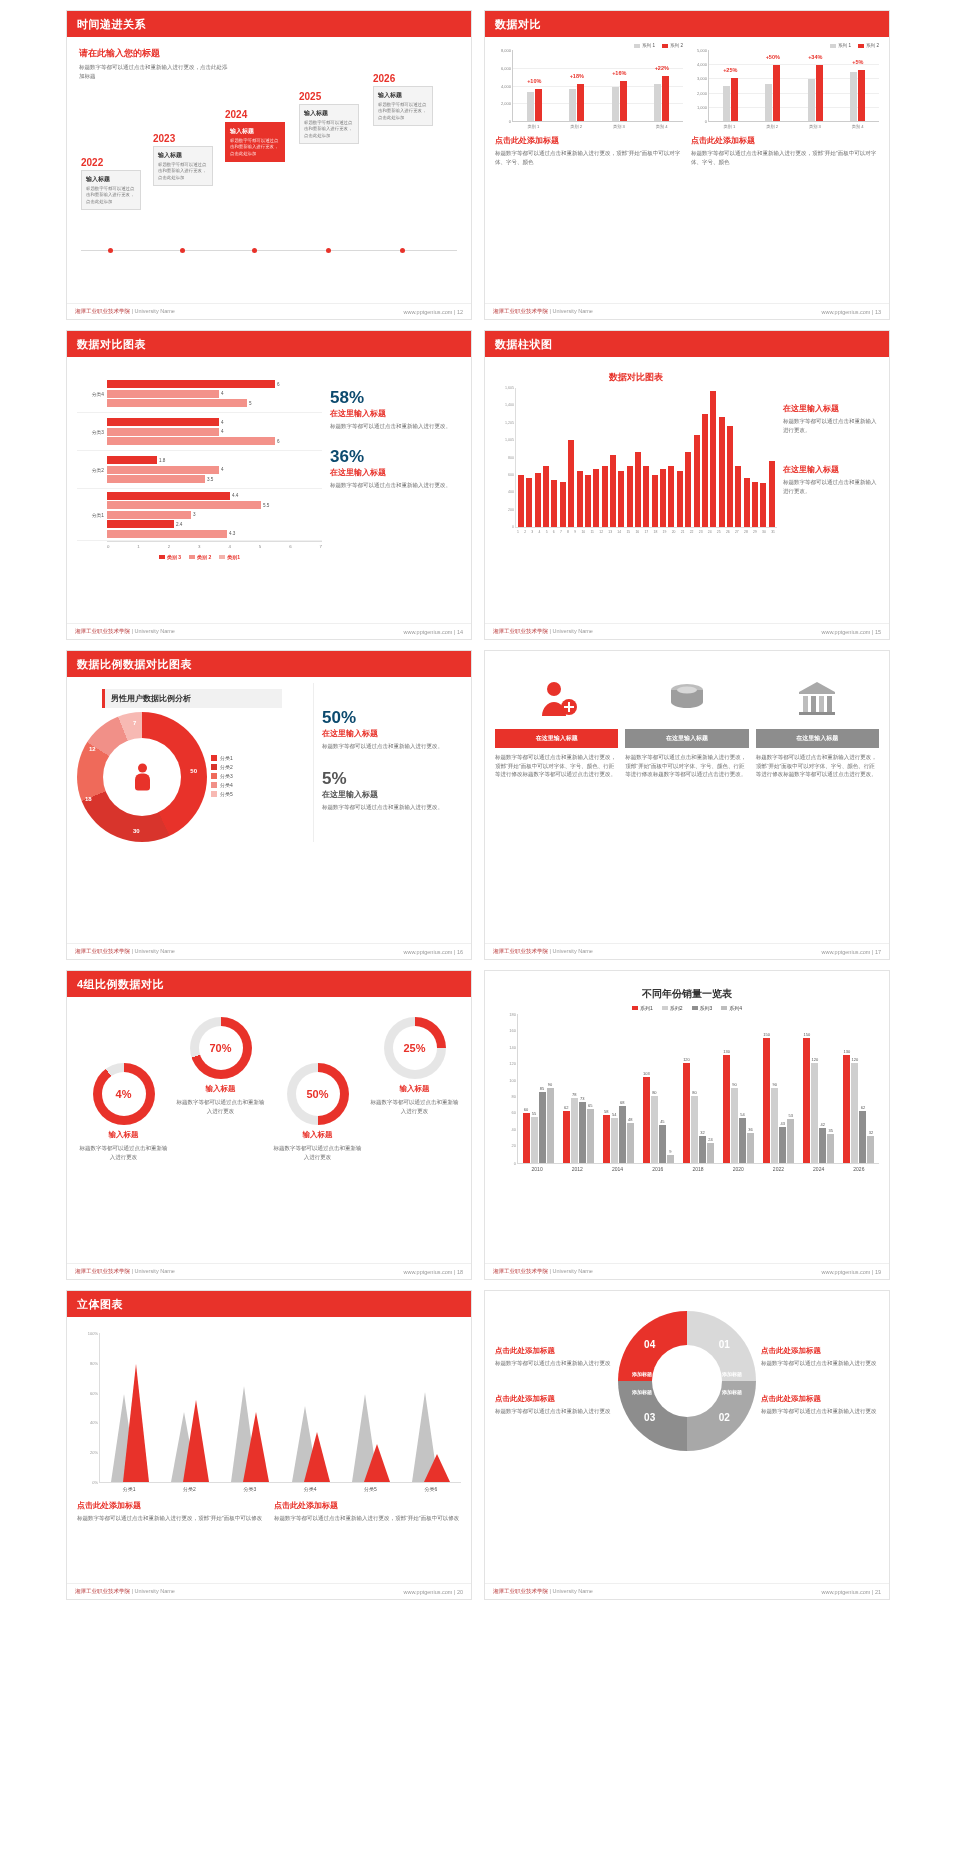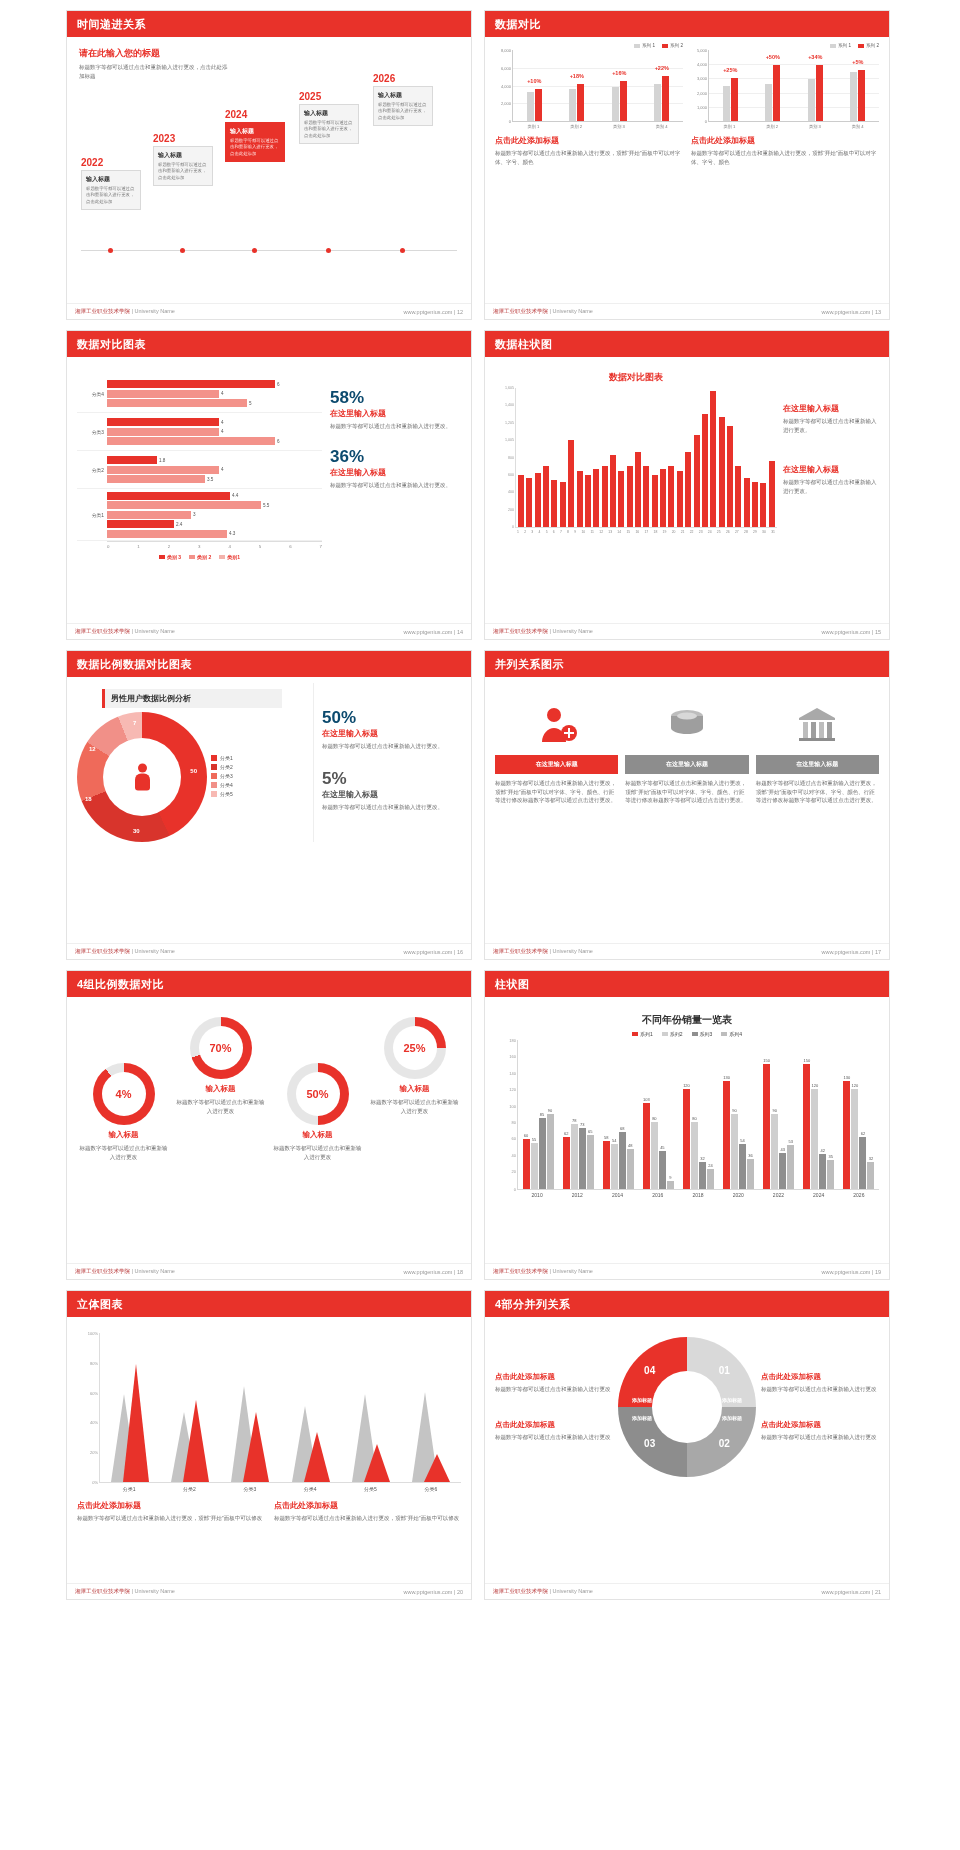--- a/index.html
+++ b/index.html
@@ -659,21 +659,20 @@
       <div class="foot-left"><span>湘潭工业职业技术学院</span>
         <span class="uni">|</span>
         <span class="uni">University Name</span></div>
       <div><span>www.pptgenius.com</span>
         <span>|</span>
         <span>16</span></div>
     </div>
   </div>
 
   <div class="slide">
-    <div class="slide-header">并列关系图示</div>
     <div class="slide-body">
       <div class="three">
         <div>
           <div class="ic">
             <svg width="44" height="44" viewBox="0 0 44 44">
                 <circle cx="19" cy="13" r="7" fill="#e8322a"></circle>
                 <path d="M7 40c0-8 6-14 12-14s12 6 12 14z" fill="#e8322a"></path>
                 <circle cx="34" cy="31" r="8" fill="#e8322a"></circle>
                 <rect x="33" y="26" width="2" height="10" fill="#fff"></rect>
                 <rect x="29" y="30" width="10" height="2" fill="#fff"></rect>
@@ -757,21 +756,20 @@
       <div class="foot-left"><span>湘潭工业职业技术学院</span>
         <span class="uni">|</span>
         <span class="uni">University Name</span></div>
       <div><span>www.pptgenius.com</span>
         <span>|</span>
         <span>18</span></div>
     </div>
   </div>
 
   <div class="slide">
-    <div class="slide-header">柱状图</div>
     <div class="slide-body">
       <div class="g19-title">不同年份销量一览表</div>
       <div class="g19-leg">
         <span class="lg">
             <i class="sw" style="background:#e8322a"></i>
             <span>系列1</span>
           </span>
         <span class="lg">
             <i class="sw" style="background:#cfcfcf"></i>
             <span>系列2</span>
@@ -1007,21 +1005,20 @@
       <div class="foot-left"><span>湘潭工业职业技术学院</span>
         <span class="uni">|</span>
         <span class="uni">University Name</span></div>
       <div><span>www.pptgenius.com</span>
         <span>|</span>
         <span>20</span></div>
     </div>
   </div>
 
   <div class="slide">
-    <div class="slide-header">4部分并列关系</div>
     <div class="slide-body">
       <div class="s21">
         <div class="side">
           <div class="blk">
             <h4>点击此处添加标题</h4>
             <div class="tiny">标题数字等都可以通过点击和重新输入进行更改</div>
           </div>
           <div class="blk" style="margin-bottom:0">
             <h4>点击此处添加标题</h4>
             <div class="tiny">标题数字等都可以通过点击和重新输入进行更改</div>

